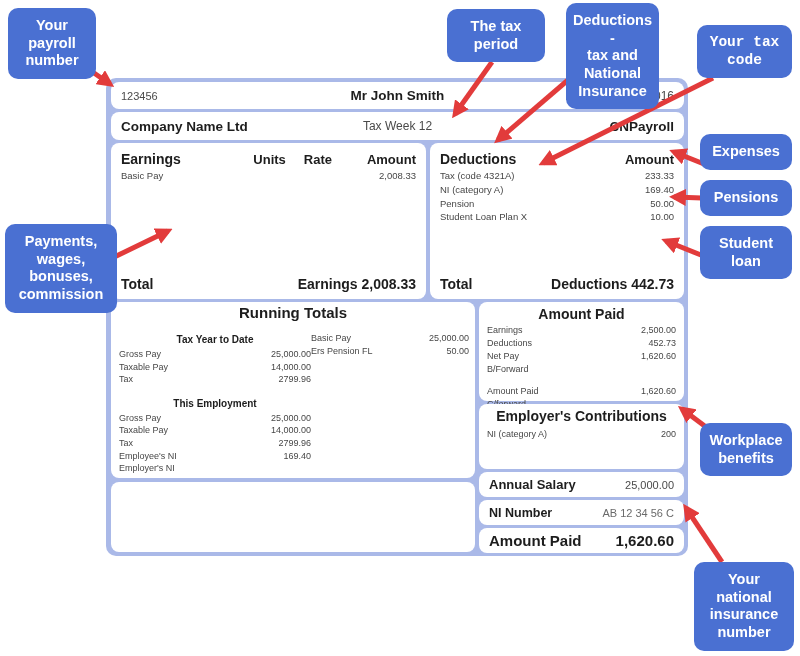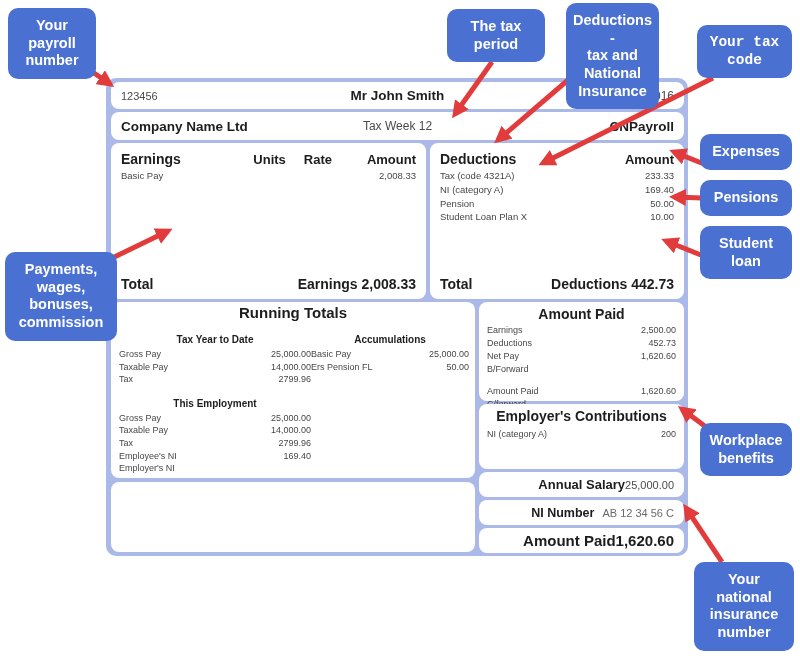--- a/index.html
+++ b/index.html
@@ -25,21 +25,21 @@
             justify-content:space-between;padding:0 10px;font-size:14px;font-weight:bold;color:#1d1d1d;}
   .ptitle{text-align:center;font-size:15px;font-weight:bold;color:#1d1d1d;padding-top:2px;}
   .sec-head{font-size:10px;font-weight:bold;color:#1d1d1d;text-align:center;line-height:1.6;}
   .rt-col-l{position:absolute;left:8px;top:30px;width:192px;}
   .rt-col-r{position:absolute;left:200px;top:30px;width:158px;}
   .rt-row{display:flex;justify-content:space-between;font-size:9px;line-height:1.4;color:#474747;}
   .rt-gap{height:10px;}
   .ap-rows{padding:2px 8px 0 8px;}
   .ap-row{display:flex;justify-content:space-between;font-size:9px;line-height:1.45;color:#474747;}
   .ap-gap{height:9px;}
-  .sumrow{display:flex;align-items:center;justify-content:flex-end;padding:0 10px;}
+  .sumrow{display:flex;align-items:center;justify-content:space-between;padding:0 10px;}
   .co{position:absolute;background:var(--callout-bg,#4a70d2);color:#fff;font-weight:bold;
       font-size:14.5px;line-height:1.22;text-align:center;border-radius:10px;
       padding:9px 5px;white-space:pre-line;box-sizing:border-box;z-index:6;}
   .arrows{position:absolute;left:0;top:0;width:800px;height:656px;z-index:5;pointer-events:none;}
 </style>
 </head>
 <body>
 
 <div class="stage">
 
@@ -144,21 +144,20 @@
       <div class="rt-row">
           <span>Taxable Pay</span>
           <span></span>
         </div>
       <div class="rt-row">
           <span>Tax</span>
           <span></span>
         </div>
     </div>
     <div class="rt-col-r">
-      <div class="sec-head">Accumulations</div>
       <div class="rt-row">
           <span>Basic Pay</span>
           <span>25,000.00</span>
         </div>
       <div class="rt-row">
           <span>Ers Pension FL</span>
           <span>50.00</span>
         </div>
     </div>
   </div>
@@ -253,21 +252,21 @@
   <div class="co" style="left:566px;top:3px;width:93px;">Deductions -
 tax and
 National
 Insurance</div>
   <div class="co" style="left:697px;top:25px;width:95px;font-family:Liberation Mono, monospace;">Your tax
 code</div>
   <div class="co" style="left:700px;top:134px;width:92px;">Expenses</div>
   <div class="co" style="left:700px;top:180px;width:92px;">Pensions</div>
   <div class="co" style="left:700px;top:226px;width:92px;">Student
 loan</div>
-  <div class="co" style="left:5px;top:224px;width:112px;margin-top:28px;">Payments,
+  <div class="co" style="left:5px;top:224px;width:112px;">Payments,
 wages,
 bonuses,
 commission</div>
   <div class="co" style="left:700px;top:423px;width:92px;">Workplace
 benefits</div>
   <div class="co" style="left:694px;top:562px;width:100px;">Your
 national
 insurance
 number</div>
 

